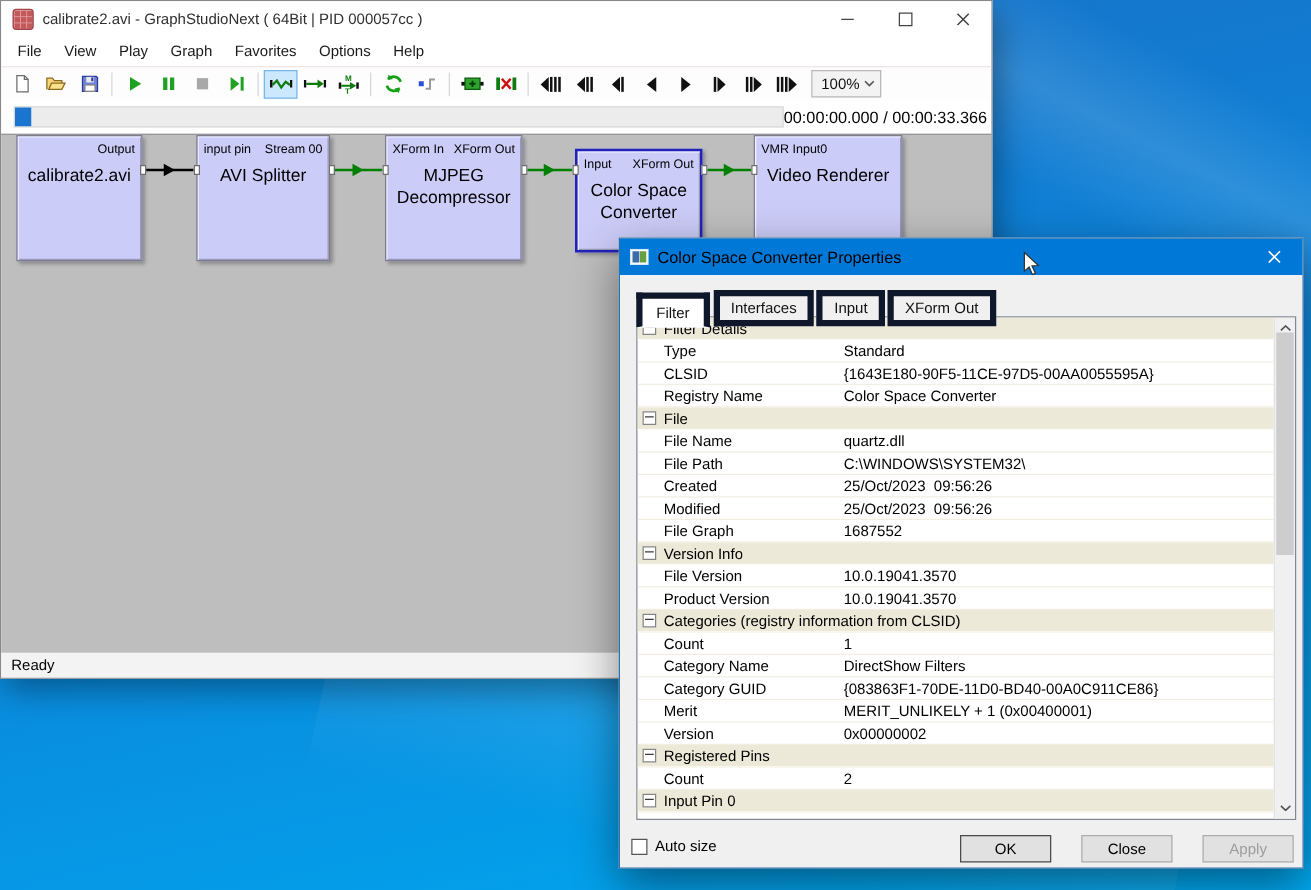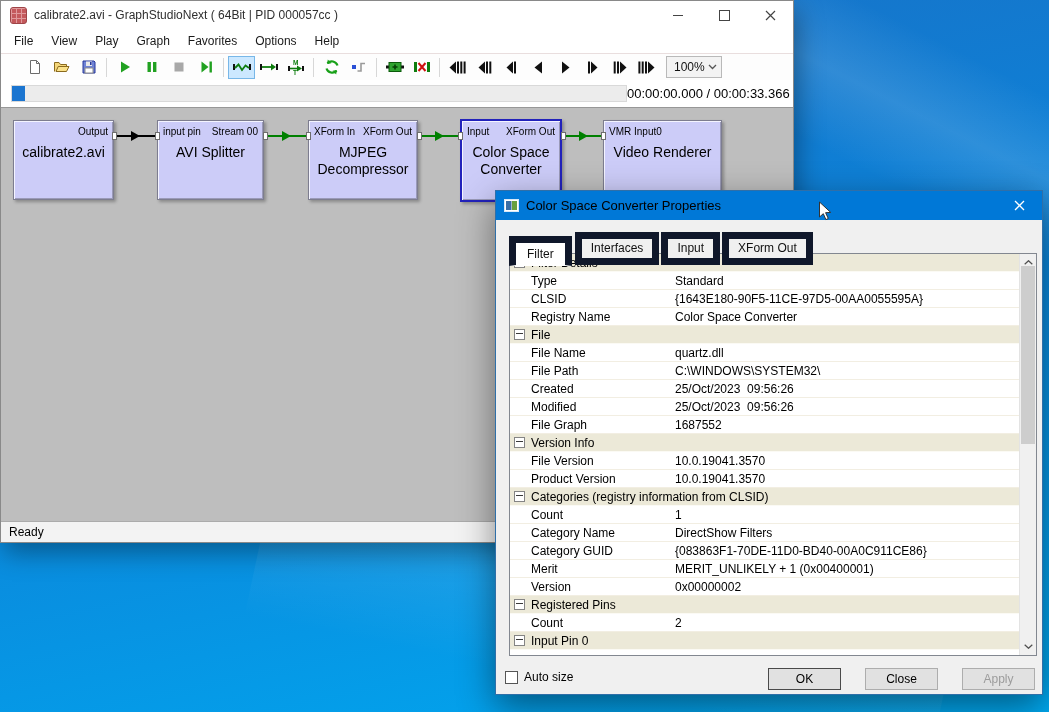--- a/index.html
+++ b/index.html
@@ -43,33 +43,33 @@
     background-image:linear-gradient(#e09a9c 1px,transparent 1px),linear-gradient(90deg,#e09a9c 1px,transparent 1px);
     background-size:5px 5px;border:1px solid #9e4447;flex:none}
   .title-text{font-size:12px;color:#2f2f2f;margin-left:7px;white-space:nowrap}
   .win-controls{margin-left:auto;display:flex;height:100%}
   .win-btn{width:46px;height:100%;display:flex;align-items:center;justify-content:center}
   .glyph-min{width:10px;height:1px;background:#444}
   .glyph-max{width:9px;height:9px;border:1px solid #444}
   .menubar{height:24px;flex:none;display:flex;align-items:center;font-size:12px;color:#1a1a1a;
     padding-left:4px;border-bottom:1px solid #e9dede;background:#fff}
   .menu-item{padding:4px 9px;white-space:nowrap}
-  .toolbar{height:26px;flex:none;display:flex;align-items:center;padding-left:20px;background:#fdfdfd}
+  .toolbar{height:26px;flex:none;display:flex;align-items:center;padding-left:3px;background:#fdfdfd}
   .tb-btn{width:27px;height:23px;display:flex;align-items:center;justify-content:center;flex:none;box-sizing:border-box}
   .tb-btn.sel{background:#cce8ff;border:1px solid #78b7e8}
   .tb-sep{width:1px;height:19px;background:#d7d7d7;margin:0 4px;flex:none}
   .zoom-select{width:56px;height:22px;margin-left:6px;background:#f3f3f3;border:1px solid #b9b9b9;
     display:flex;align-items:center;font-size:12px;color:#111;padding-left:7px;box-sizing:border-box}
   .zoom-select svg{margin-left:auto;margin-right:4px}
   .seekrow{height:27px;flex:none;display:flex;align-items:center;background:#fff}
   .seek-track{margin-left:10px;width:614px;height:15px;background:#ececec;border:1px solid #d9d9d9;position:relative;flex:none}
   .seek-fill{position:absolute;left:0;top:0;bottom:0;width:13px;background:var(--seek_fill,#1b75d0)}
   .seek-time{margin-left:auto;margin-right:8px;font-size:13px;color:#000;white-space:nowrap}
   .graph-area{flex:1;background:var(--graph_bg,#bebebe);border-top:1px solid #979797;position:relative;overflow:hidden}
-  .filter-box{position:absolute;top:12px;height:80px;background:var(--filter_box,#ccccf8);
+  .filter-box{position:absolute;top:0;height:101px;background:var(--filter_box,#ccccf8);
     border:1px solid #7d7d8f;box-sizing:border-box;
     box-shadow:inset 1px 1px 0 #f4f4ff,inset -1px -1px 0 #9a9ab8,2px 2px 3px rgba(0,0,0,.28);
     display:flex;flex-direction:column}
   .filter-box.selected{border:2px solid var(--filter_selected_border,#2222bb);top:11px;height:83px}
   .fb.i0{left:12px;width:101px}.fb.i1{left:156px;width:107px}.fb.i2{left:307px;width:110px}
   .fb.i3{left:459px;width:102px}.fb.i4{left:602px;width:119px}
   .pin-row{display:flex;justify-content:space-between;font-size:10px;color:#000;padding:5px 5px 0;line-height:11px}
   .box-name{font-size:14px;text-align:center;margin-top:7px;line-height:17px;color:#000}
   .arrow{position:absolute;top:24px;height:8px}
   .arrow .stub{position:absolute;top:0;width:5px;height:8px;background:#fff;border:1px solid #6e6e6e;box-sizing:border-box}
@@ -84,21 +84,21 @@
   .statusbar{height:20px;flex:none;background:#f3f3f3;border-top:1px solid #ababab;
     display:flex;align-items:center;font-size:12px;color:#000;padding-left:8px}
 
   
   .dialog{position:absolute;left:495px;top:190px;width:548px;height:505px;z-index:3;background:#f0f0f0;
     border:1px solid #2f6fa8;box-sizing:border-box;box-shadow:0 12px 34px rgba(0,0,0,.45)}
   .dlg-title{height:29px;background:var(--accent,#0078d7);display:flex;align-items:center;color:#000000;font-size:13px}
   .dlg-ico{margin:0 7px 0 8px;flex:none;display:flex}
   .dlg-close{margin-left:auto;width:45px;height:29px;display:flex;align-items:center;justify-content:center}
   .tabs{position:absolute;left:13px;top:41px;display:flex;font-size:12px;color:#111;align-items:flex-end;z-index:2}
-  .tab{background:#f0f0f0;border:7px solid #0f172a;padding:2px 9px 3px;margin-right:2px;box-sizing:border-box}
+  .tab{background:#f0f0f0;border:5px solid #0f172a;padding:2px 9px 3px;margin-right:2px;box-sizing:border-box}
   .tab.active{background:#fff;padding:4px 11px 4px;border-bottom:1px solid #fff;margin-bottom:-1px;margin-right:3px}
   .prop-list{position:absolute;left:13px;top:62px;width:528px;height:403px;background:#fff;
     border:1px solid #828790;box-sizing:border-box;overflow:hidden}
   .rows{position:absolute;left:0;top:0;right:17px;bottom:0;font-size:12px;color:#000;overflow:hidden}
   .row{height:18px;display:flex;align-items:center;border-bottom:1px solid #f2eee2;box-sizing:border-box}
   .row.section{background:var(--section_bg,#ece9d8);border-bottom:1px solid #fbfaf4}
   .expander{width:9px;height:9px;border:1px solid #848484;background:#fff;margin:0 6px 0 4px;position:relative;flex:none;box-sizing:content-box}
   .expander::after{content:"";position:absolute;left:1px;right:1px;top:3px;height:1px;background:#3a3a3a}
   .row.prop .expander{visibility:hidden;width:9px;margin:0 6px 0 4px}
   .row-label{flex:none;white-space:nowrap;overflow:hidden}

